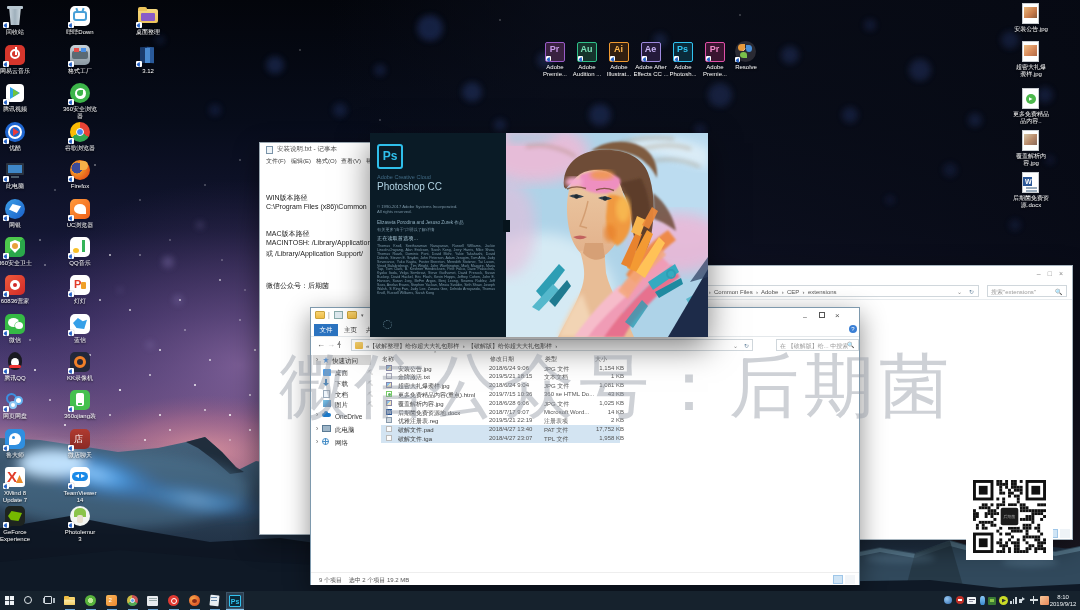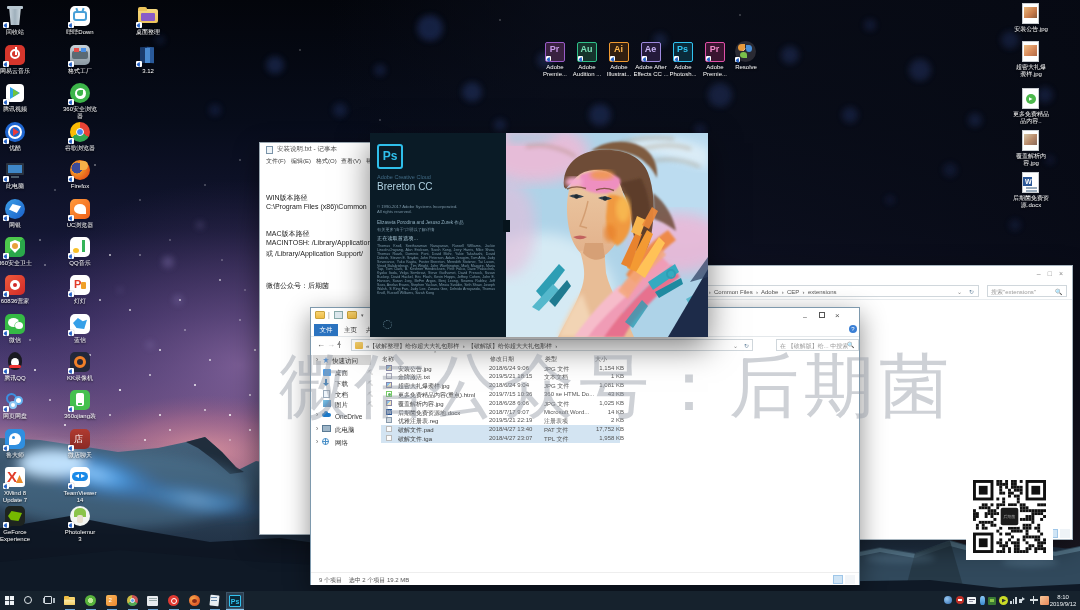--- a/index.html
+++ b/index.html
@@ -641,21 +641,21 @@
     <span class="abs" style="left:8px;top:3px;font-size:6px;color:#555">9 个项目&nbsp;&nbsp;&nbsp;&nbsp;选中 2 个项目 19.2 MB</span>
     <span class="abs" style="right:16px;top:2px;width:10px;height:9px;background:#cfe4f5;border:1px solid #9ec6e8"></span>
     <span class="abs" style="right:4px;top:2px;width:10px;height:9px;background:#f2f5f8"></span>
   </div>
 </div>
 
 <div class="abs" id="splash" style="left:370px;top:133px;width:338px;height:204px;box-shadow:0 10px 30px rgba(0,0,0,.5)">
   <div class="abs" style="left:0;top:0;width:136px;height:204px;background:#0a1b26">
     <div class="abs" style="left:7px;top:11px;width:26px;height:25px;border:2px solid #2fbfea;border-radius:3px;color:#2fbfea;font-size:12px;font-weight:bold;text-align:center;line-height:21px">Ps</div>
     <div class="abs" style="left:7px;top:41px;font-size:5.5px;color:#416a84;white-space:nowrap">Adobe Creative Cloud</div>
-    <div class="abs" style="left:7px;top:47.5px;font-size:10px;color:#b0d2e2;white-space:nowrap">Brereton CC</div>
+    <div class="abs" style="left:7px;top:47.5px;font-size:10px;color:#b0d2e2;white-space:nowrap">Photoshop CC</div>
     <div class="abs" style="left:7px;top:71px;font-size:4.2px;color:#7a95a5;line-height:5px">© 1990-2017 Adobe Systems Incorporated.<br>All rights reserved.</div>
     <div class="abs" style="left:7px;top:87px;font-size:4.6px;color:#8fadbd;white-space:nowrap">Elizaveta Porodina and Jesuso Zurek 作品</div>
     <div class="abs" style="left:7px;top:93.5px;font-size:4.2px;color:#7a95a5;white-space:nowrap">有关更多"由于"声明以了解详情</div>
     <div class="abs" style="left:7px;top:102px;font-size:5.2px;color:#aac8d8;white-space:nowrap">正在读取首选项…</div>
     <div class="abs" id="credits" style="left:7px;top:112px;width:118px;font-size:3.6px;line-height:3.9px;color:#7d98a8;text-align:justify">Thomas Knoll, Seetharaman Narayanan, Russell Williams, Jackie Lincoln-Owyang, Alan Erickson, Sarah Kong, Jerry Harris, Mike Shaw, Thomas Ruark, Dominic Pont, David Mohr, Yukie Takahashi, David Dobish, Steven E. Snyder, John Peterson, Adam Jerugim, Tom Attix, Judy Severance, Yuko Kagita, Foster Brereton, Meredith Stotzner, Tai Luxon, Vinod Balakrishnan, Tim Wright, John Worthington, Mark Maguire, Maria Yap, Tom Clark, B. Kirshner Hendricksen, Pete Falco, Dave Polaschek, Kyoko Itoda, Velga Sembrovi, Steve Guilhamet, David Presock, Susan Buckey, David Hackel, Eric Floch, Kevin Hopps, Jeffrey Cohen, John E. Hanson, Susan Jorg, BeFrn Argos, Benj Leong, Seamra Rublev, Jeff Sass, Anelas Evans, Stephen Yackan, Mincia Svaldin, Seth Shaw, Joseph Walsh, S Ring Fan, Judy Lee, Zorana Gee, Delnido Arroyando, Thomas Knoll, Russell Williams, Sarah Kong</div>
     <div class="abs" style="left:13px;top:187px;width:9px;height:9px;border:1.5px dotted #5a7a8a;border-radius:50%"></div>
   </div>
   <svg class="abs" style="left:136px;top:0" width="202" height="204" viewBox="0 0 202 204">
     <defs>
       <filter id="pb1">

